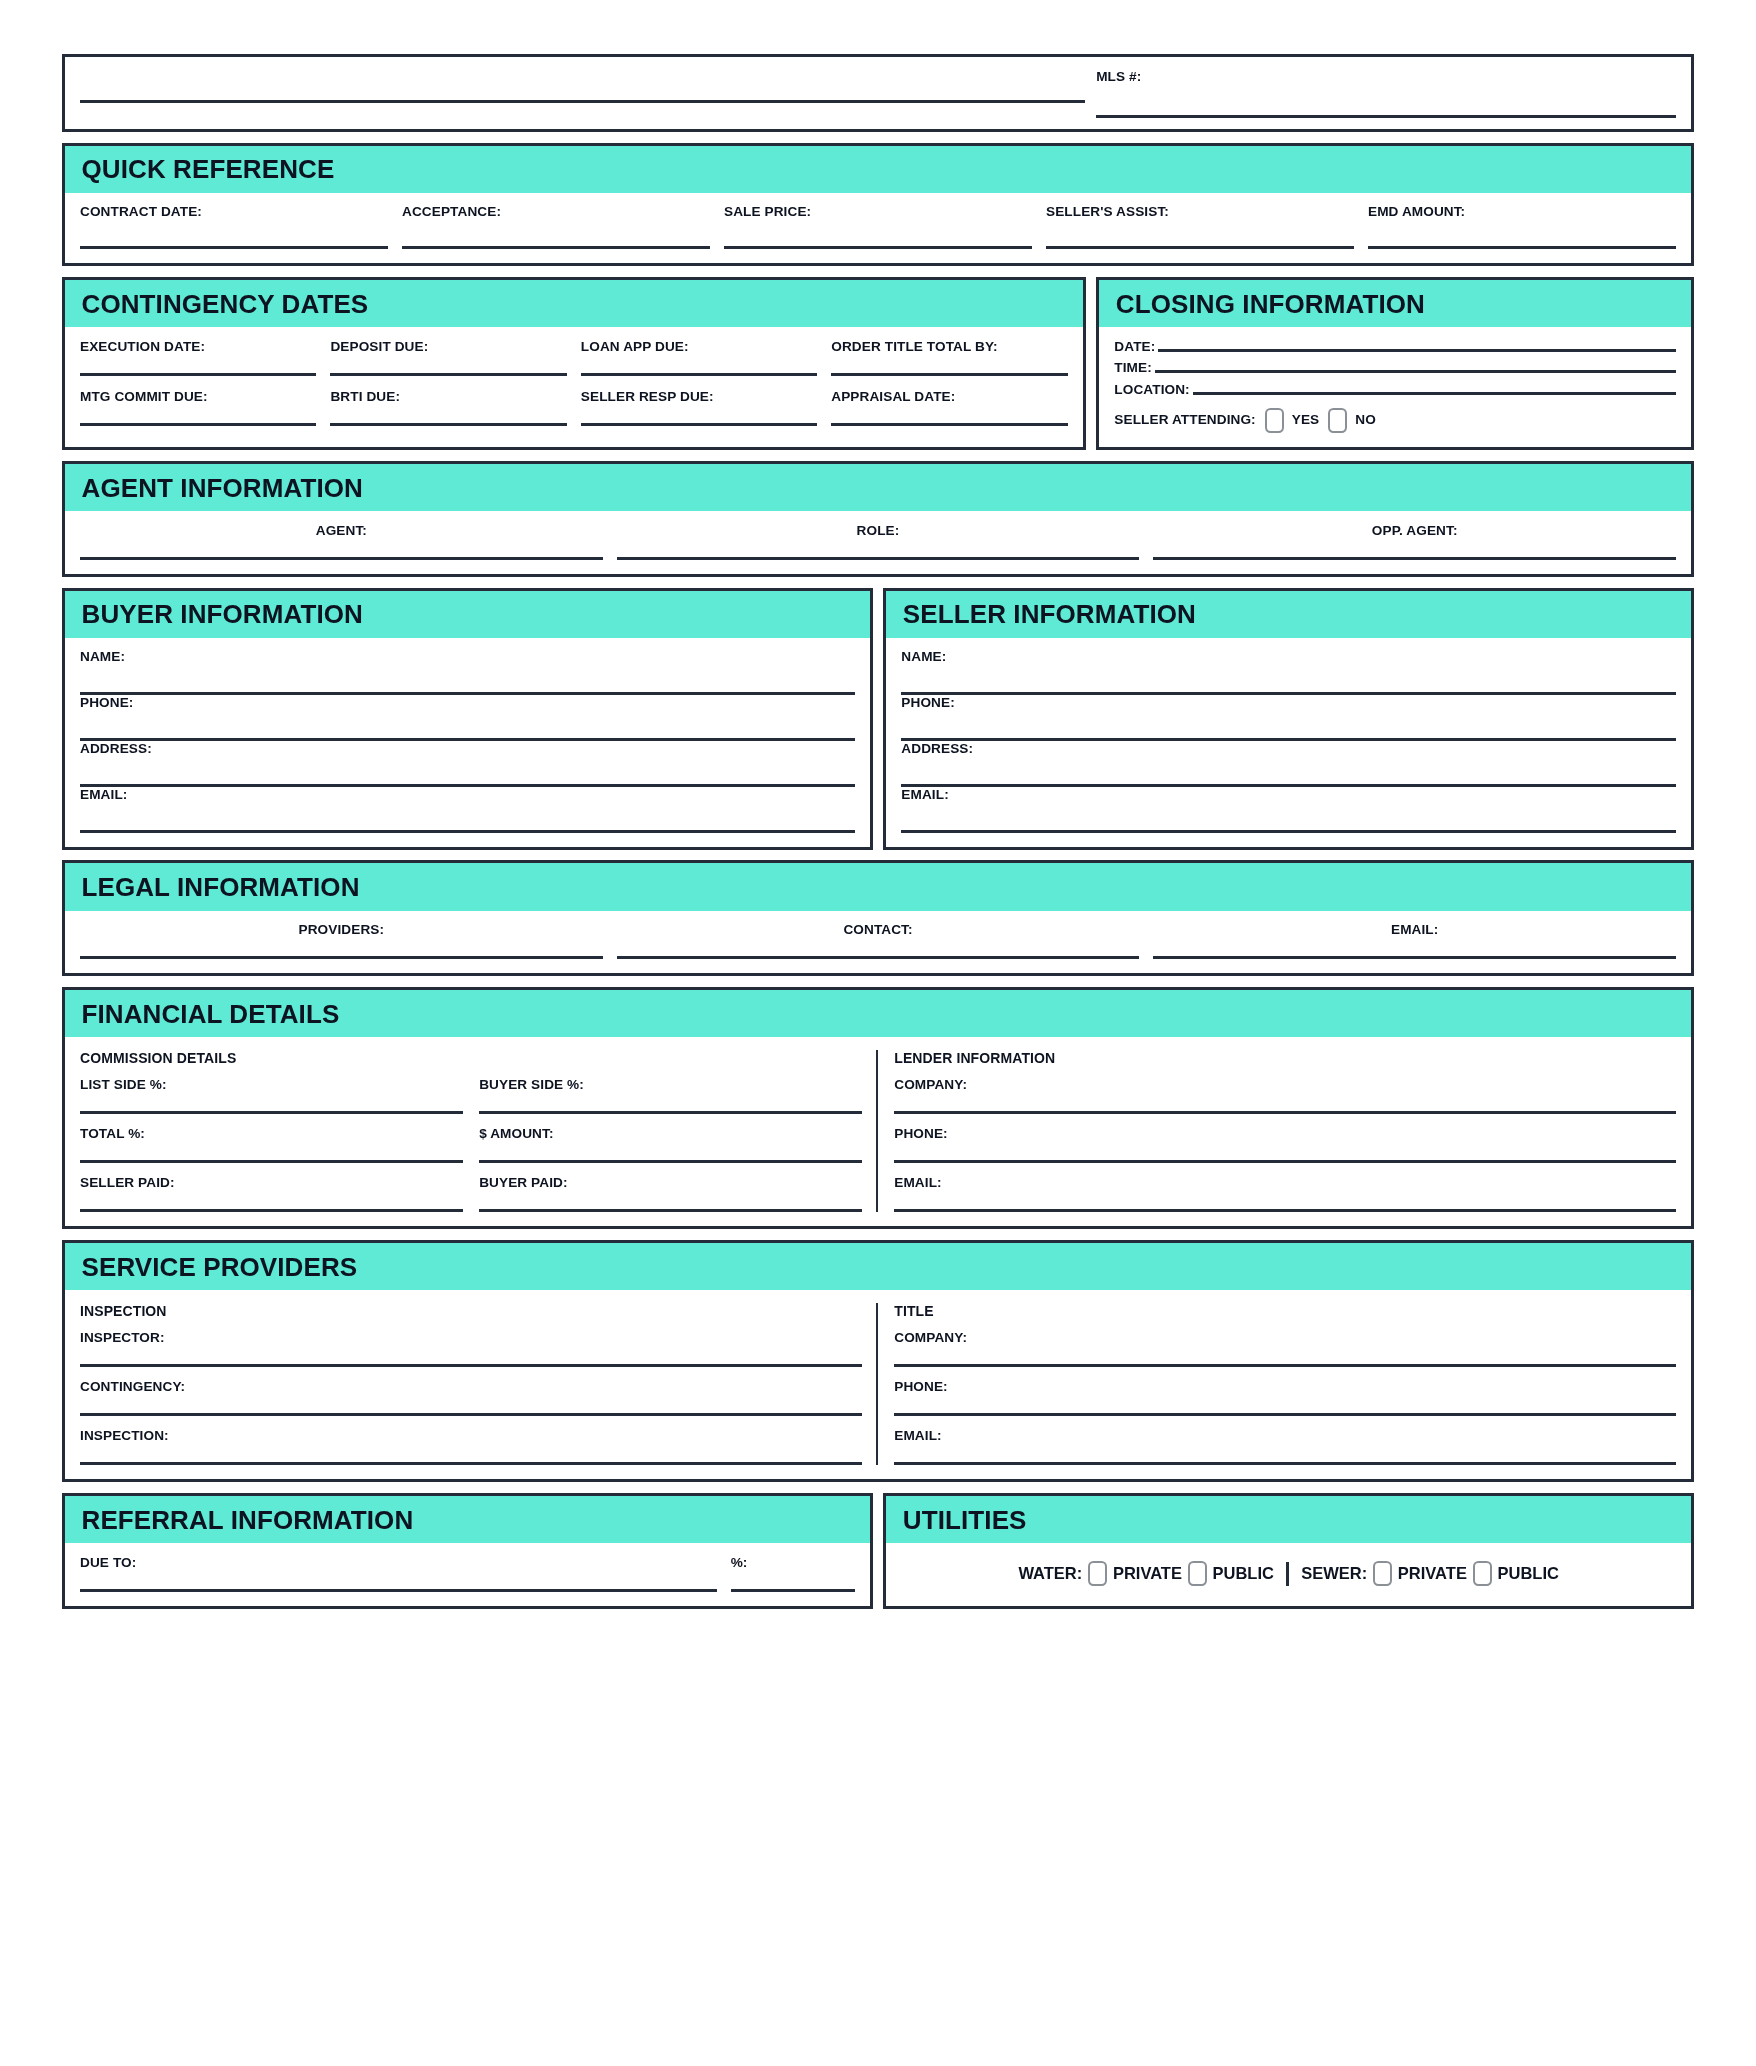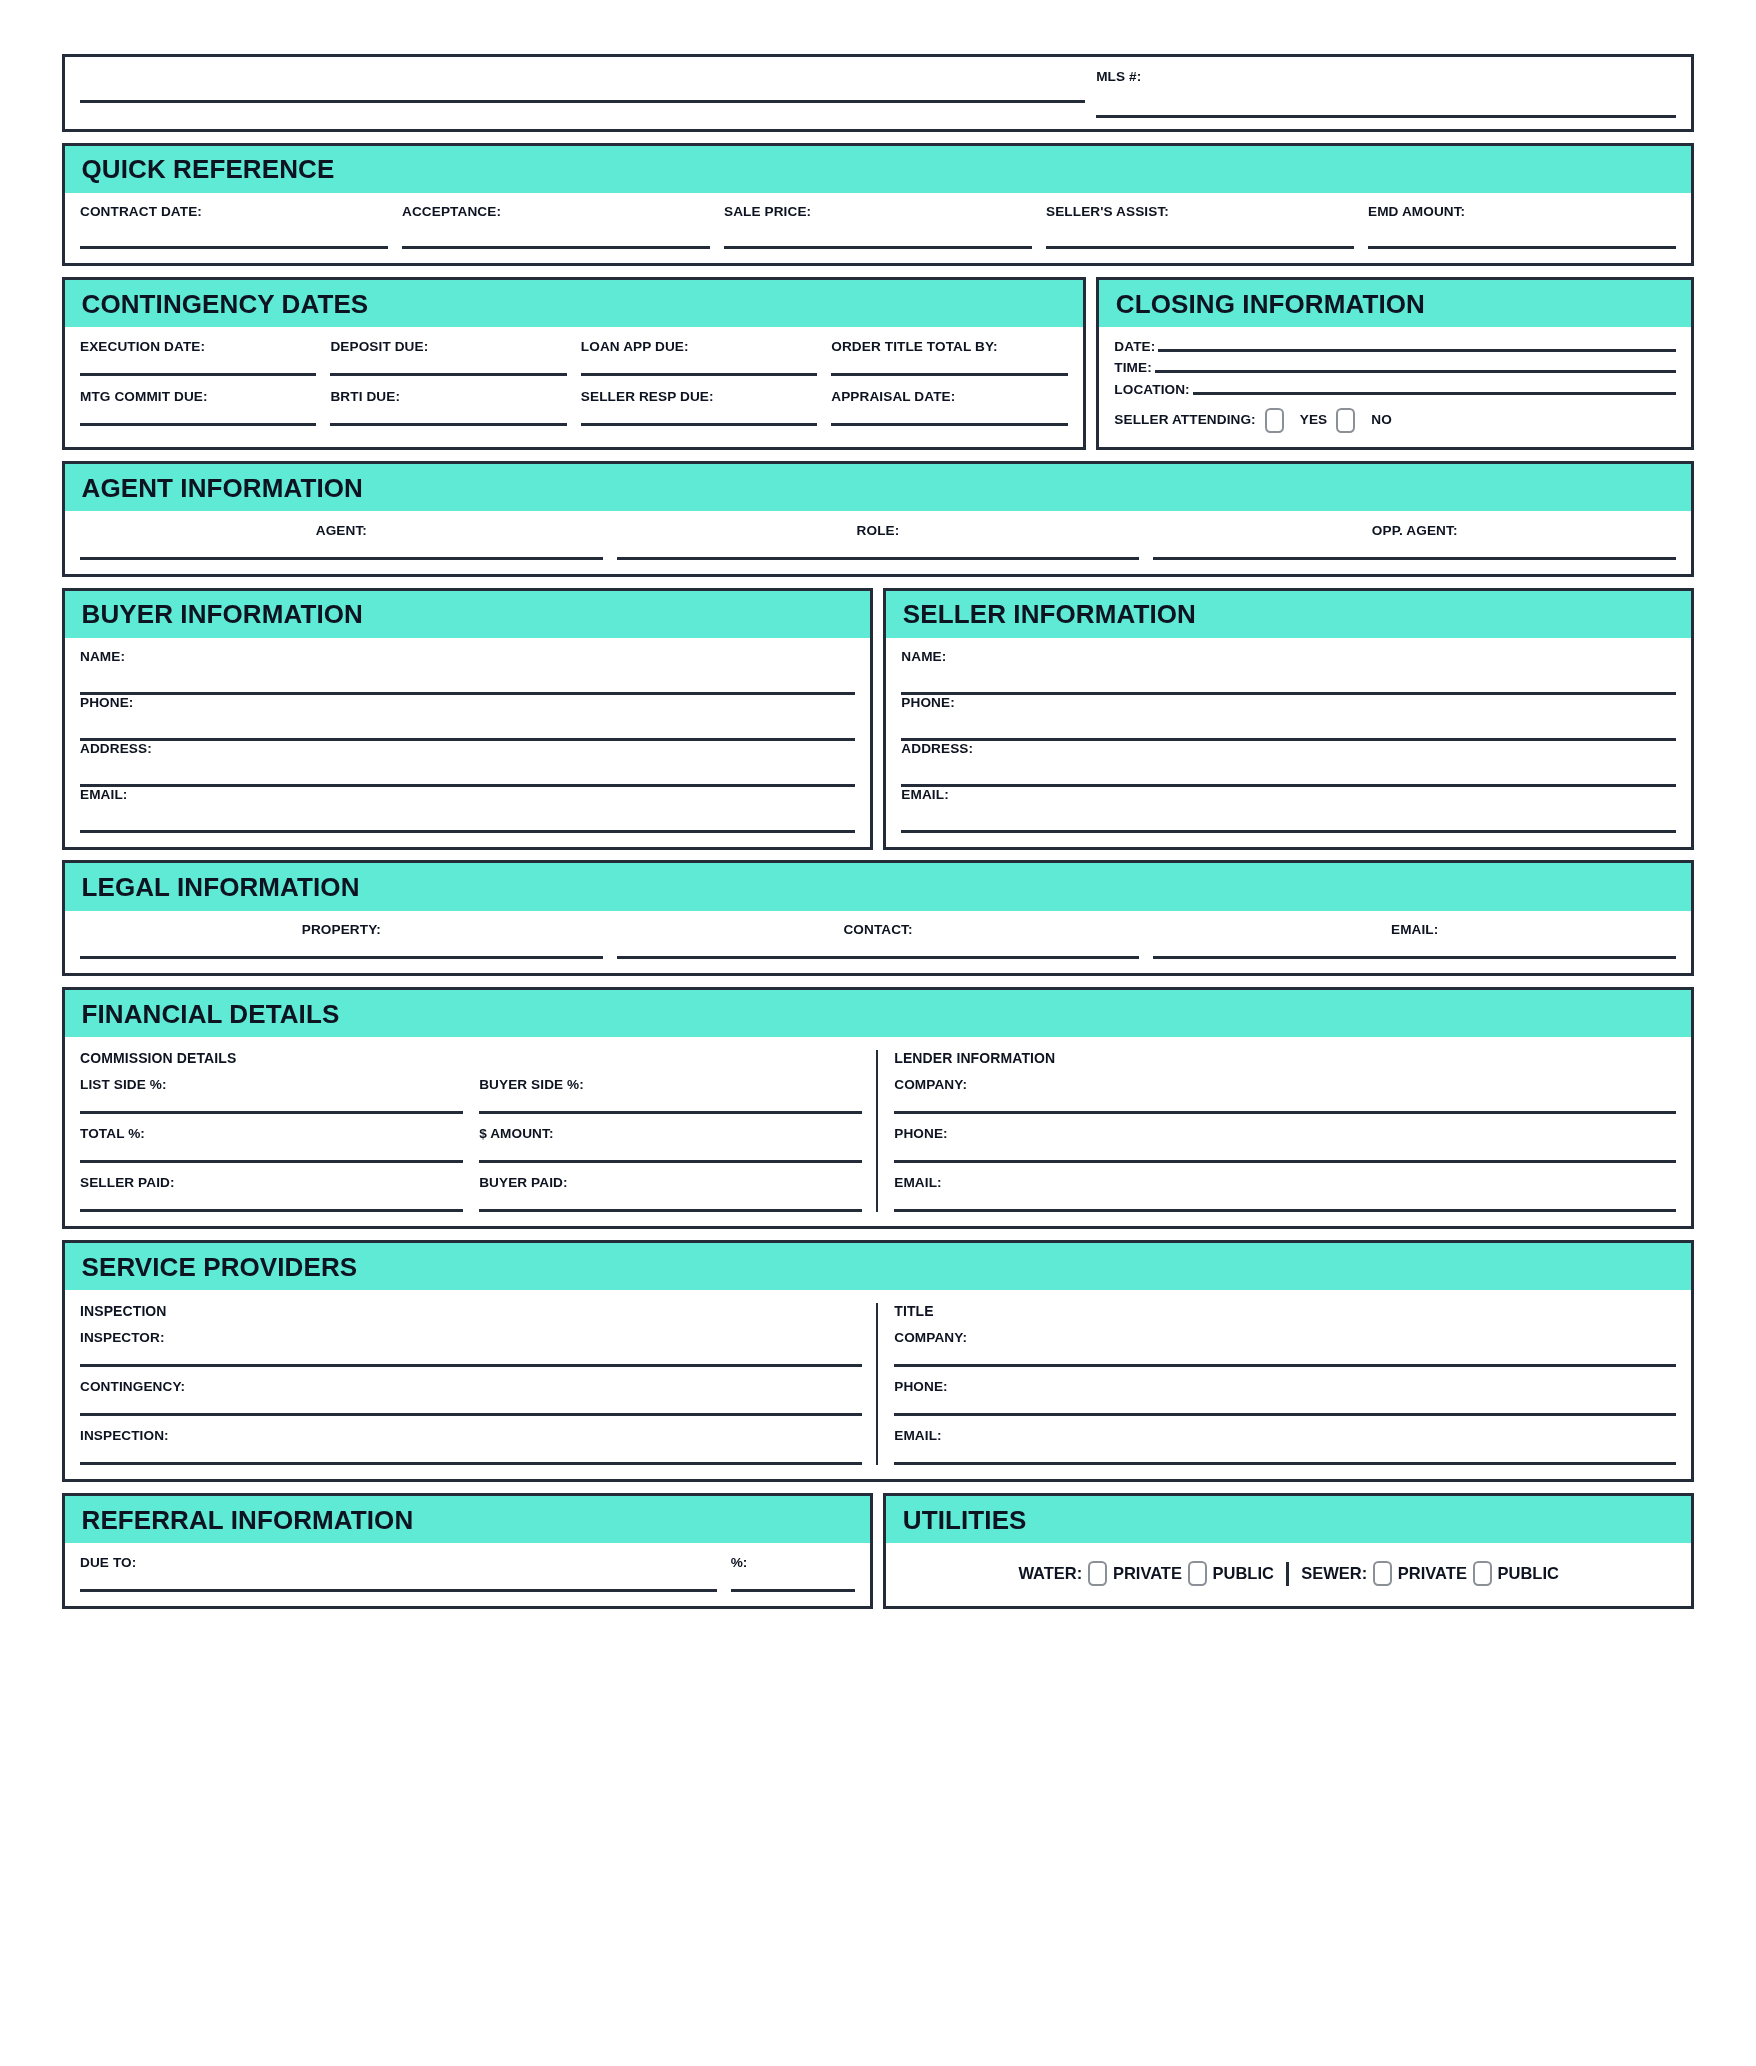--- a/index.html
+++ b/index.html
@@ -83,21 +83,21 @@
 
   
   .ci-line { margin-bottom: 6.6px; }
   .chk {
     width: 19px; height: 25px;
     border: 2.1px solid #8b8f96;
     border-radius: 5.4px;
     background: #ffffff;
     flex: 0 0 auto;
   }
-  .chk-wrap { display: flex; align-items: center; gap: 16px; }
+  .chk-wrap { display: flex; align-items: center; gap: 8px; }
   .attend-row { display: flex; align-items: center; gap: 9px; margin-top: 10.7px; }
 
   
   .three-up { display: flex; gap: 14px; }
   .three-up > .fld { flex: 1 1 0; text-align: center; }
 
   
   .party-fld { margin-bottom: 0; }
   .party-fld + .party-fld { margin-top: 1.7px; }
   .party-fld .gap { height: 26.4px; }
@@ -357,21 +357,21 @@
 
 </div>
 
 <div class="card">
   <div class="card-hd">
     <div class="hd-txt">LEGAL INFORMATION</div>
   </div>
   <div class="card-bd">
     <div class="three-up">
       <div class="fld fld-sm">
-        <div class="lbl">PROPERTY:</div>
+        <div class="lbl">PROVIDERS:</div>
         <div class="gap"></div>
         <div class="rule"></div>
       </div>
       <div class="fld fld-sm">
         <div class="lbl">CONTACT:</div>
         <div class="gap"></div>
         <div class="rule"></div>
       </div>
       <div class="fld fld-sm">
         <div class="lbl">EMAIL:</div>

